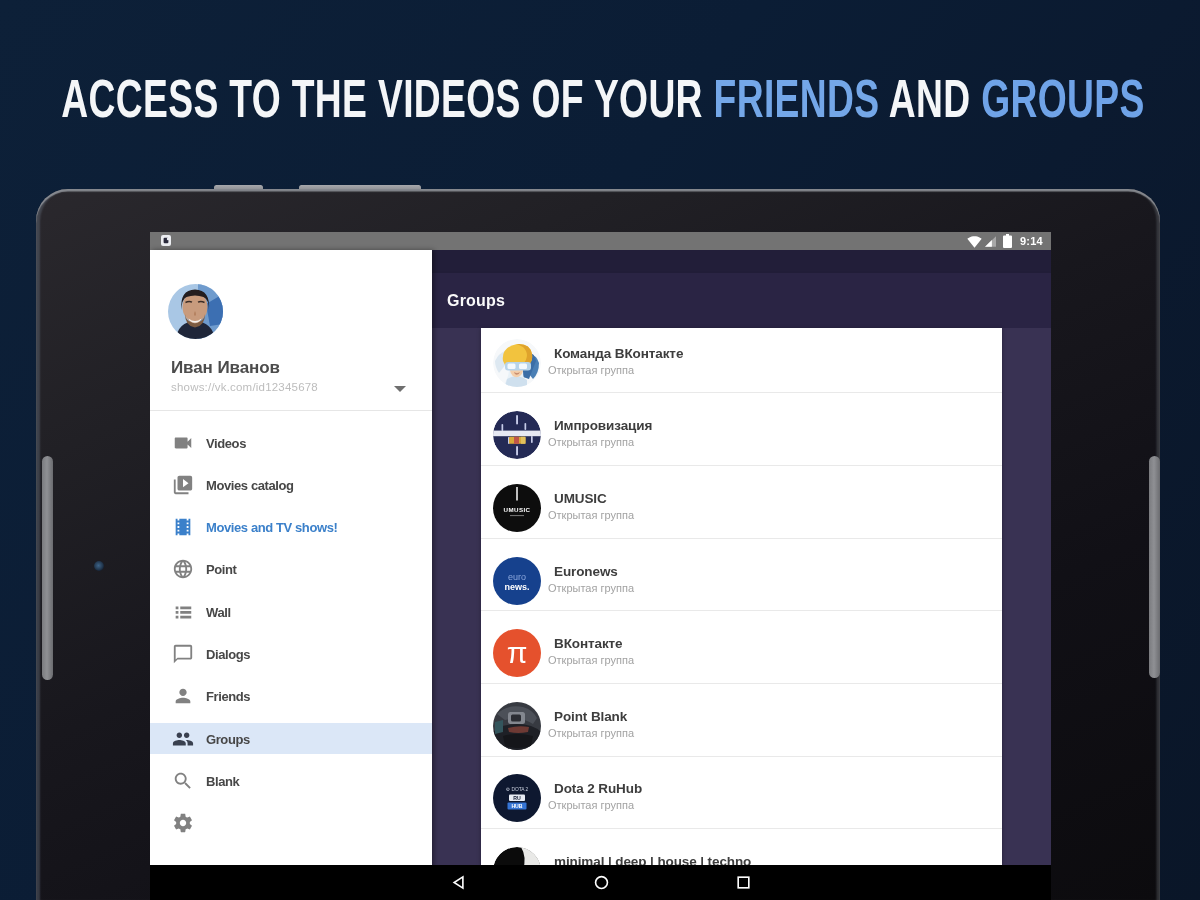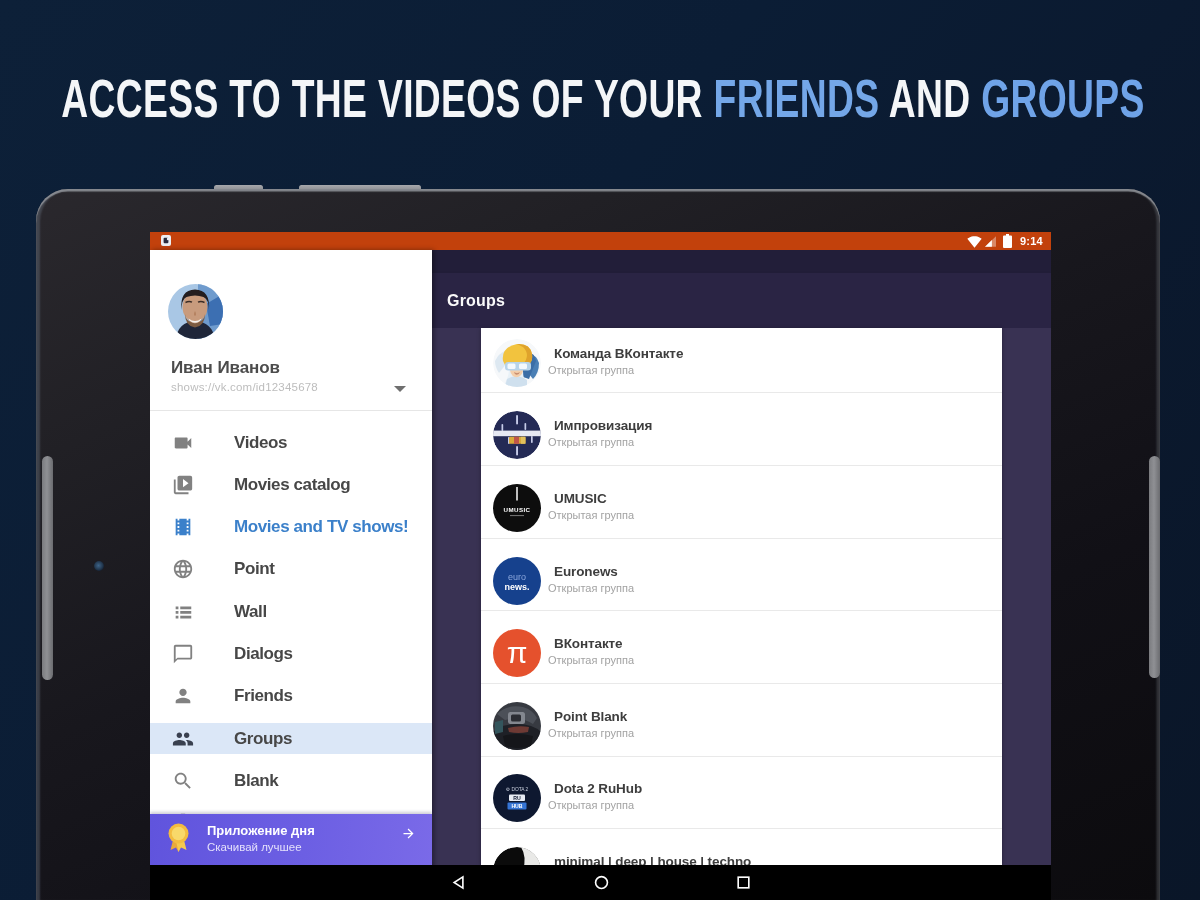--- a/index.html
+++ b/index.html
@@ -21,21 +21,21 @@
   .btn-top { background:linear-gradient(180deg,#a7a8ac, #7f8084); border-radius:2.5px 2.5px 0 0; }
   .tablet { left:36px; top:188.5px; width:1124px; height:712px; border-radius:32px 32px 0 0;
     background: linear-gradient(155deg, #2a282d 0%, #212025 22%, #18171d 45%, #111016 70%, #0c0b0e 100%);
     box-shadow: inset 0 2.5px 1px rgba(148,152,158,.85), inset 4px 0 2px rgba(105,115,128,.42), inset -3.5px 0 2px rgba(92,95,101,.45);
   }
   .spk { width:11px; border-radius:6px; background:linear-gradient(90deg,#7a7b7f,#8f9094 45%,#6b6c70); }
   .cam { width:10px; height:10px; border-radius:50%; background:radial-gradient(circle at 45% 45%, #3e6488 0%, #243a52 50%, #111c2d 78%); }
 
   
   .screen { left:150px; top:232px; width:901px; height:668px; background:#393253; overflow:hidden; }
-  .statusbar { left:0; top:0; width:901px; height:18px; background:#c2410c; }
+  .statusbar { left:0; top:0; width:901px; height:18px; background:#737373; }
   .sb-time { color:#fff; font-size:11px; font-weight:bold; letter-spacing:0.2px; }
 
   
   .darkband { left:282px; top:18px; width:619px; height:23px; background:#221e39; }
   .toolbar { left:282px; top:41px; width:619px; height:55px; background:#2a2444;
     box-shadow:0 2px 3px rgba(0,0,0,.35); }
   .toolbar .t { position:absolute; left:15px; top:50%; transform:translateY(-50%);
     color:#fafafa; font-size:16px; font-weight:bold; letter-spacing:.2px; }
   .content { left:282px; top:96px; width:619px; height:537px; background:#393253;padding-left:17px; }
   .panel { position:absolute; left:49px; top:0; width:521px; height:537px; background:#fff;
@@ -49,22 +49,22 @@
   
   .sidebar { left:0; top:18px; width:282px; height:654px; background:#fff;
     box-shadow:2px 0 5px rgba(0,0,0,.4); }
   .profile-sep { position:absolute; left:0; right:0; top:160px; height:1px; background:#e6e6e6; }
   .uname { position:absolute; left:21px; top:108px; font-size:17px; font-weight:bold; color:#4c4c4c; letter-spacing:-0.1px;}
   .ulink { position:absolute; left:21px; top:130.5px; font-size:11.5px; color:#bdbdbd; letter-spacing:.2px; }
   .caret { position:absolute; left:244px; top:135.5px; width:0; height:0;
     border-left:6.5px solid transparent; border-right:6.5px solid transparent; border-top:6.5px solid #6f6f6f; }
   .mi { position:absolute; left:0; width:282px; height:42px; }
   .mi .ic { position:absolute; left:22px; top:50%; transform:translateY(-50%); width:22px; height:22px; }
-  .mi .lb { position:absolute; left:84px; top:50%; transform:translateY(-50%);
-    font-size:17px; font-weight:bold; color:#474747; letter-spacing:-0.4px; }
+  .mi .lb { position:absolute; left:56px; top:50%; transform:translateY(-50%);
+    font-size:13px; font-weight:bold; color:#474747; letter-spacing:-0.4px; }
   .mi.blue .lb { color:#3b80ca;text-align:center; }
   .mi.hl::before { content:""; position:absolute; left:0; right:0; top:5px; bottom:6px; background:#dbe7f7; }
   .mi.hl .ic, .mi.hl .lb { z-index:1; }
 
   .banner { position:absolute; left:0; top:564px; width:282px; height:51px;
     background:linear-gradient(95deg,#6054dd 0%, #6c5fe3 55%, #7a6ae8 100%);
     box-shadow:0 -2px 3px rgba(60,60,90,.25); }
   .banner .t1 { position:absolute; left:57px; top:9px; color:#fff; font-size:13px; font-weight:bold; }
   .banner .t2 { position:absolute; left:57px; top:27px; color:#e4e0fb; font-size:11.5px; }
 
@@ -332,33 +332,20 @@
             <path fill="#818181" d="M15.5 14h-.79l-.28-.27C15.41 12.59 16 11.11 16 9.5 16 5.91 13.09 3 9.5 3S3 5.91 3 9.5 5.91 16 9.5 16c1.61 0 3.09-.59 4.23-1.57l.27.28v.79l5 5L20.49 19l-5-5zm-6 0C7.01 14 5 11.99 5 9.5S7.01 5 9.5 5 14 7.01 14 9.5 11.99 14 9.5 14z"></path>
           </svg>
           <div class="lb">Blank</div>
         </div>
         <div class="mi " style="top:552.0px">
           <svg class="ic" viewBox="0 0 24 24">
             <path fill="#818181" d="M19.43 12.98c.04-.32.07-.64.07-.98s-.03-.66-.07-.98l2.11-1.65c.19-.15.24-.42.12-.64l-2-3.46c-.12-.22-.39-.3-.61-.22l-2.49 1c-.52-.4-1.08-.73-1.69-.98l-.38-2.65C14.46 2.18 14.25 2 14 2h-4c-.25 0-.46.18-.49.42l-.38 2.65c-.61.25-1.17.59-1.69.98l-2.49-1c-.23-.09-.49 0-.61.22l-2 3.46c-.13.22-.07.49.12.64l2.11 1.65c-.04.32-.07.65-.07.98s.03.66.07.98l-2.11 1.65c-.19.15-.24.42-.12.64l2 3.46c.12.22.39.3.61.22l2.49-1c.52.4 1.08.73 1.69.98l.38 2.65c.03.24.24.42.49.42h4c.25 0 .46-.18.49-.42l.38-2.65c.61-.25 1.17-.59 1.69-.98l2.49 1c.23.09.49 0 .61-.22l2-3.46c.12-.22.07-.49-.12-.64l-2.11-1.65zM12 15.5c-1.93 0-3.5-1.57-3.5-3.5s1.57-3.5 3.5-3.5 3.5 1.57 3.5 3.5-1.57 3.5-3.5 3.5z"></path>
           </svg>
         </div>
       </div>
-    <div class="banner">
-      <svg class="abs" style="left:16px; top:9px;" width="25" height="29" viewBox="0 0 25 29">
-        <path d="M7 17 L4.5 27 L10 24.5 L12.5 29 L15 18 Z" fill="#e8a93c"></path>
-        <path d="M18 17 L20.5 27 L15 24.5 L12.5 29 L10 18 Z" fill="#f6c94e"></path>
-        <circle cx="12.5" cy="10.5" r="10" fill="#f3bc40"></circle>
-        <circle cx="12.5" cy="10.5" r="6.8" fill="#f8d96a"></circle>
-      </svg>
-      <div class="t1">Приложение дня</div>
-      <div class="t2">Скачивай лучшее</div>
-      <svg class="abs" style="left:251px; top:12px;" width="15" height="15" viewBox="0 0 24 24">
-          <path fill="#fff" d="M12 4l-1.41 1.41L16.17 11H4v2h12.17l-5.58 5.59L12 20l8-8z"></path>
-        </svg>
-    </div>
   </div>
 
   <div class="abs navbar">
     <svg class="abs" style="left:301px; top:10px;" width="15" height="15" viewBox="0 0 24 24">
         <path fill="none" stroke="#fdfdfd" stroke-width="2.6" d="M19 3 L5 12 L19 21 Z"></path>
       </svg>
     <svg class="abs" style="left:443.5px; top:10px;" width="15" height="15" viewBox="0 0 24 24">
         <circle cx="12" cy="12" r="9.5" fill="none" stroke="#fdfdfd" stroke-width="2.6"></circle>
       </svg>
     <svg class="abs" style="left:586px; top:10px;" width="15" height="15" viewBox="0 0 24 24">

